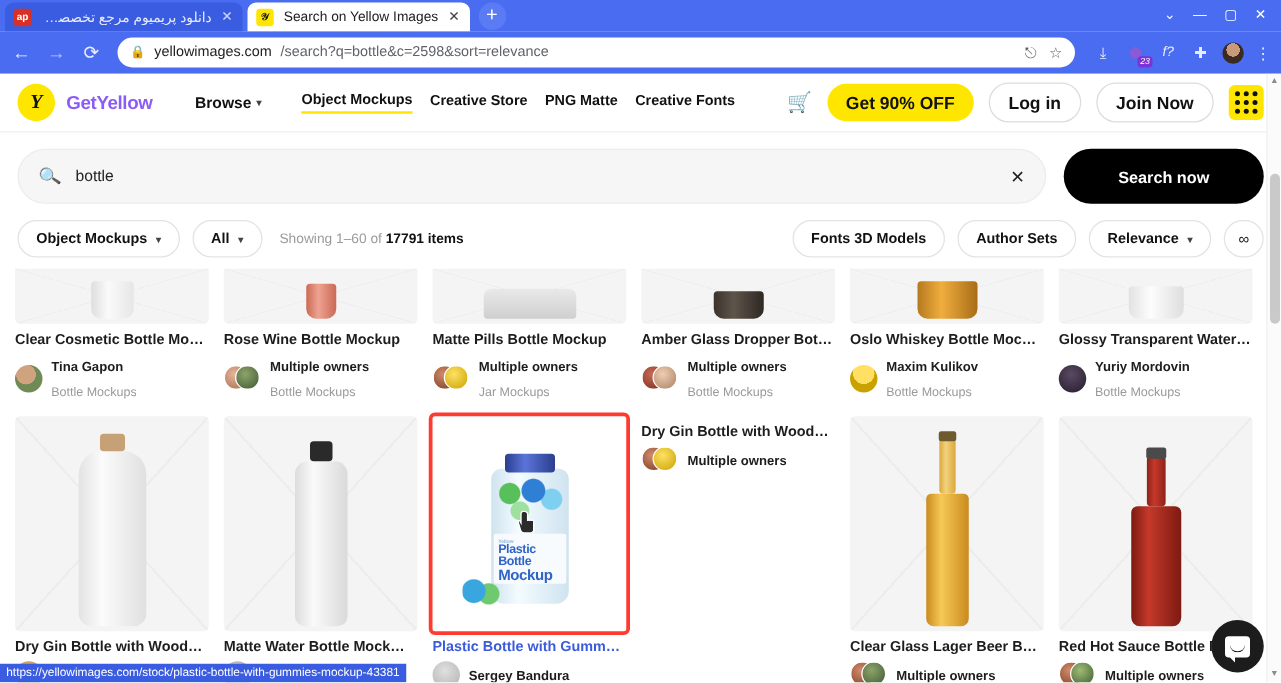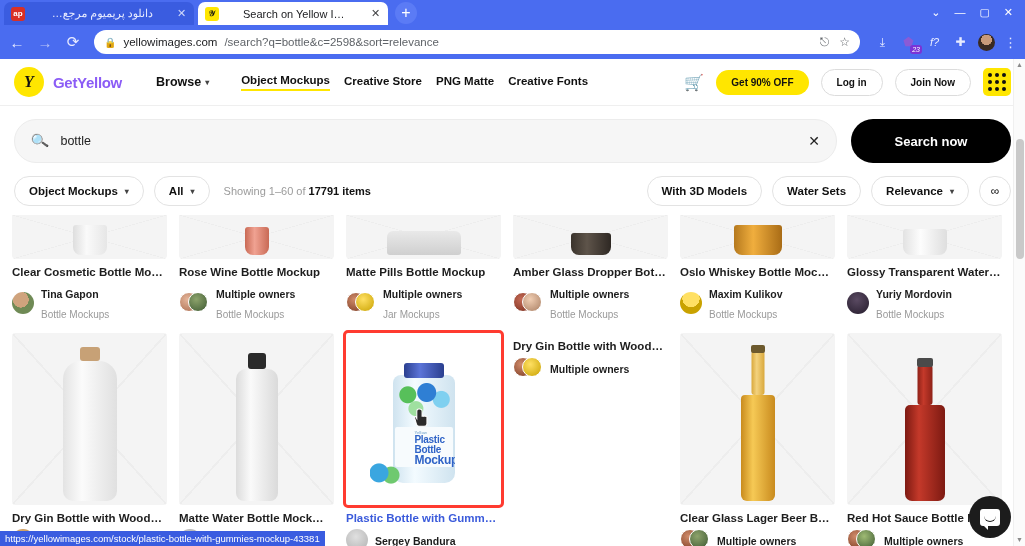--- a/index.html
+++ b/index.html
@@ -13,21 +13,21 @@
   
   .browser { width: 1025px; height: 546px; position: relative; background:#fff; }
 
   .tabstrip {
     height: 25px; background: #4a6cf0;
     display: flex; align-items: flex-end; padding-left: 4px;
     position: relative;
   }
   .tab {
     height: 23px; display: flex; align-items: center;
-    border-radius: 7px 7px 0 0; padding: 0 7px; gap: 24px;
+    border-radius: 7px 7px 0 0; padding: 0 7px; gap: 8px;
     font-size: 11px; white-space: nowrap; overflow: hidden;
     max-width: 190px;
   }
   .tab.inactive { background: #3a5ce0; color: #e8ecff; }
   .tab.active { background: #ffffff; color: #202124; }
   .tab-fav {
     width: 14px; height: 14px; border-radius: 3px; flex: 0 0 14px;
     display: flex; align-items: center; justify-content: center;
     font-size: 8px; font-weight: bold;
   }
@@ -90,21 +90,21 @@
     font-weight: bold; font-size: 16px; color: #111;
   }
   .brand { font-size: 15px; font-weight: bold; color: #8b5cf6; margin-left: 9px; letter-spacing: -.3px; }
   .browse { margin-left: 34px; font-size: 12.5px; font-weight: bold; color: #111; display:flex; align-items:center; gap:4px;}
   .navlinks { margin-left: 32px; display: flex; align-items: center; gap: 14px; }
   .navlink { font-size: 11.5px; font-weight: bold; color: #111; padding-bottom: 3px; }
   .navlink.active { border-bottom: 2px solid #ffe600; }
   .header-right { margin-left: auto; display: flex; align-items: center; gap: 12px; }
   .cart { font-size: 16px; color:#111; }
   .pill {
-    border-radius: 16px; font-size: 10px; font-weight: bold;
+    border-radius: 16px; font-size: 14px; font-weight: bold;
     padding: 7px 15px; white-space: nowrap;
   }
   .pill-yellow { background: #ffe600; color: #111; }
   .pill-outline { border: 1px solid #dcdcdc; color: #111; background:#fff; }
   .grid-btn {
     width: 28px; height: 28px; background: #ffe600; border-radius: 5px;
     display: grid; grid-template-columns: repeat(3,1fr); grid-template-rows: repeat(3,1fr);
     place-items: center; padding: 4px;
   }
   .grid-btn i { width: 4px; height: 4px; background: #111; border-radius: 50%; display: block; }
@@ -315,22 +315,22 @@
         <span class="caret">▾</span>
       </div>
       <div class="fpill">
         <span>All</span>
         <span class="caret">▾</span>
       </div>
       <div class="showing">
         <span>Showing 1–60 of </span><b>17791 items</b>
       </div>
       <div class="filter-right">
-        <div class="fpill">With 3D Models</div>
-        <div class="fpill">Water Sets</div>
+        <div class="fpill">Fonts 3D Models</div>
+        <div class="fpill">Author Sets</div>
         <div class="fpill">
           <span>Relevance</span>
           <span class="caret">▾</span>
         </div>
         <div class="inf-pill">∞</div>
       </div>
     </div>
 
     <div class="results">
 
@@ -469,21 +469,21 @@
         </div>
 
         <div class="card">
           <div class="thumb sel" style="background:#fff;">
             <div style="position:absolute;left:50%;transform:translateX(-50%);bottom:22px;width:62px;height:108px;border-radius:8px 8px 10px 10px;background:linear-gradient(90deg,#cfe3ef,#f3fbff 35%,#cfe3ef);overflow:hidden;">
               <div style="position:absolute;top:6px;left:4px;width:54px;height:46px;background:
                 radial-gradient(circle at 20% 30%,#57c05a 0 8px,transparent 9px),
                 radial-gradient(circle at 55% 25%,#2f7fd4 0 9px,transparent 10px),
                 radial-gradient(circle at 82% 40%,#7fd0f0 0 8px,transparent 9px),
                 radial-gradient(circle at 35% 60%,#9fe0a0 0 7px,transparent 8px);"></div>
-              <div style="position:absolute;top:52px;left:2px;width:58px;height:40px;background:#f7fbfd;border-radius:2px;padding:3px 20px;">
+              <div style="position:absolute;top:52px;left:2px;width:58px;height:40px;background:#f7fbfd;border-radius:2px;padding:3px 4px;">
                 <div style="font-size:4px;color:#8fb6d6;font-weight:bold;">Yellow</div>
                 <div style="font-size:10px;line-height:10px;color:#2f63c7;font-weight:bold;letter-spacing:-.3px;">Plastic</div>
                 <div style="font-size:10px;line-height:10px;color:#2f63c7;font-weight:bold;letter-spacing:-.3px;">Bottle</div>
                 <div style="font-size:12px;line-height:10px;color:#2f63c7;font-weight:bold;letter-spacing:-.3px;">Mockup</div>
               </div>
             </div>
             <div style="position:absolute;left:50%;transform:translateX(-50%);bottom:127px;width:40px;height:15px;border-radius:3px;background:linear-gradient(90deg,#2a3f8f,#5b74d8 40%,#2a3f8f);"></div>
             <div style="position:absolute;left:24px;bottom:20px;width:30px;height:22px;background:
               radial-gradient(circle at 30% 45%,#3aa6e0 0 9px,transparent 10px),
               radial-gradient(circle at 70% 55%,#6fc96f 0 8px,transparent 9px);"></div>

